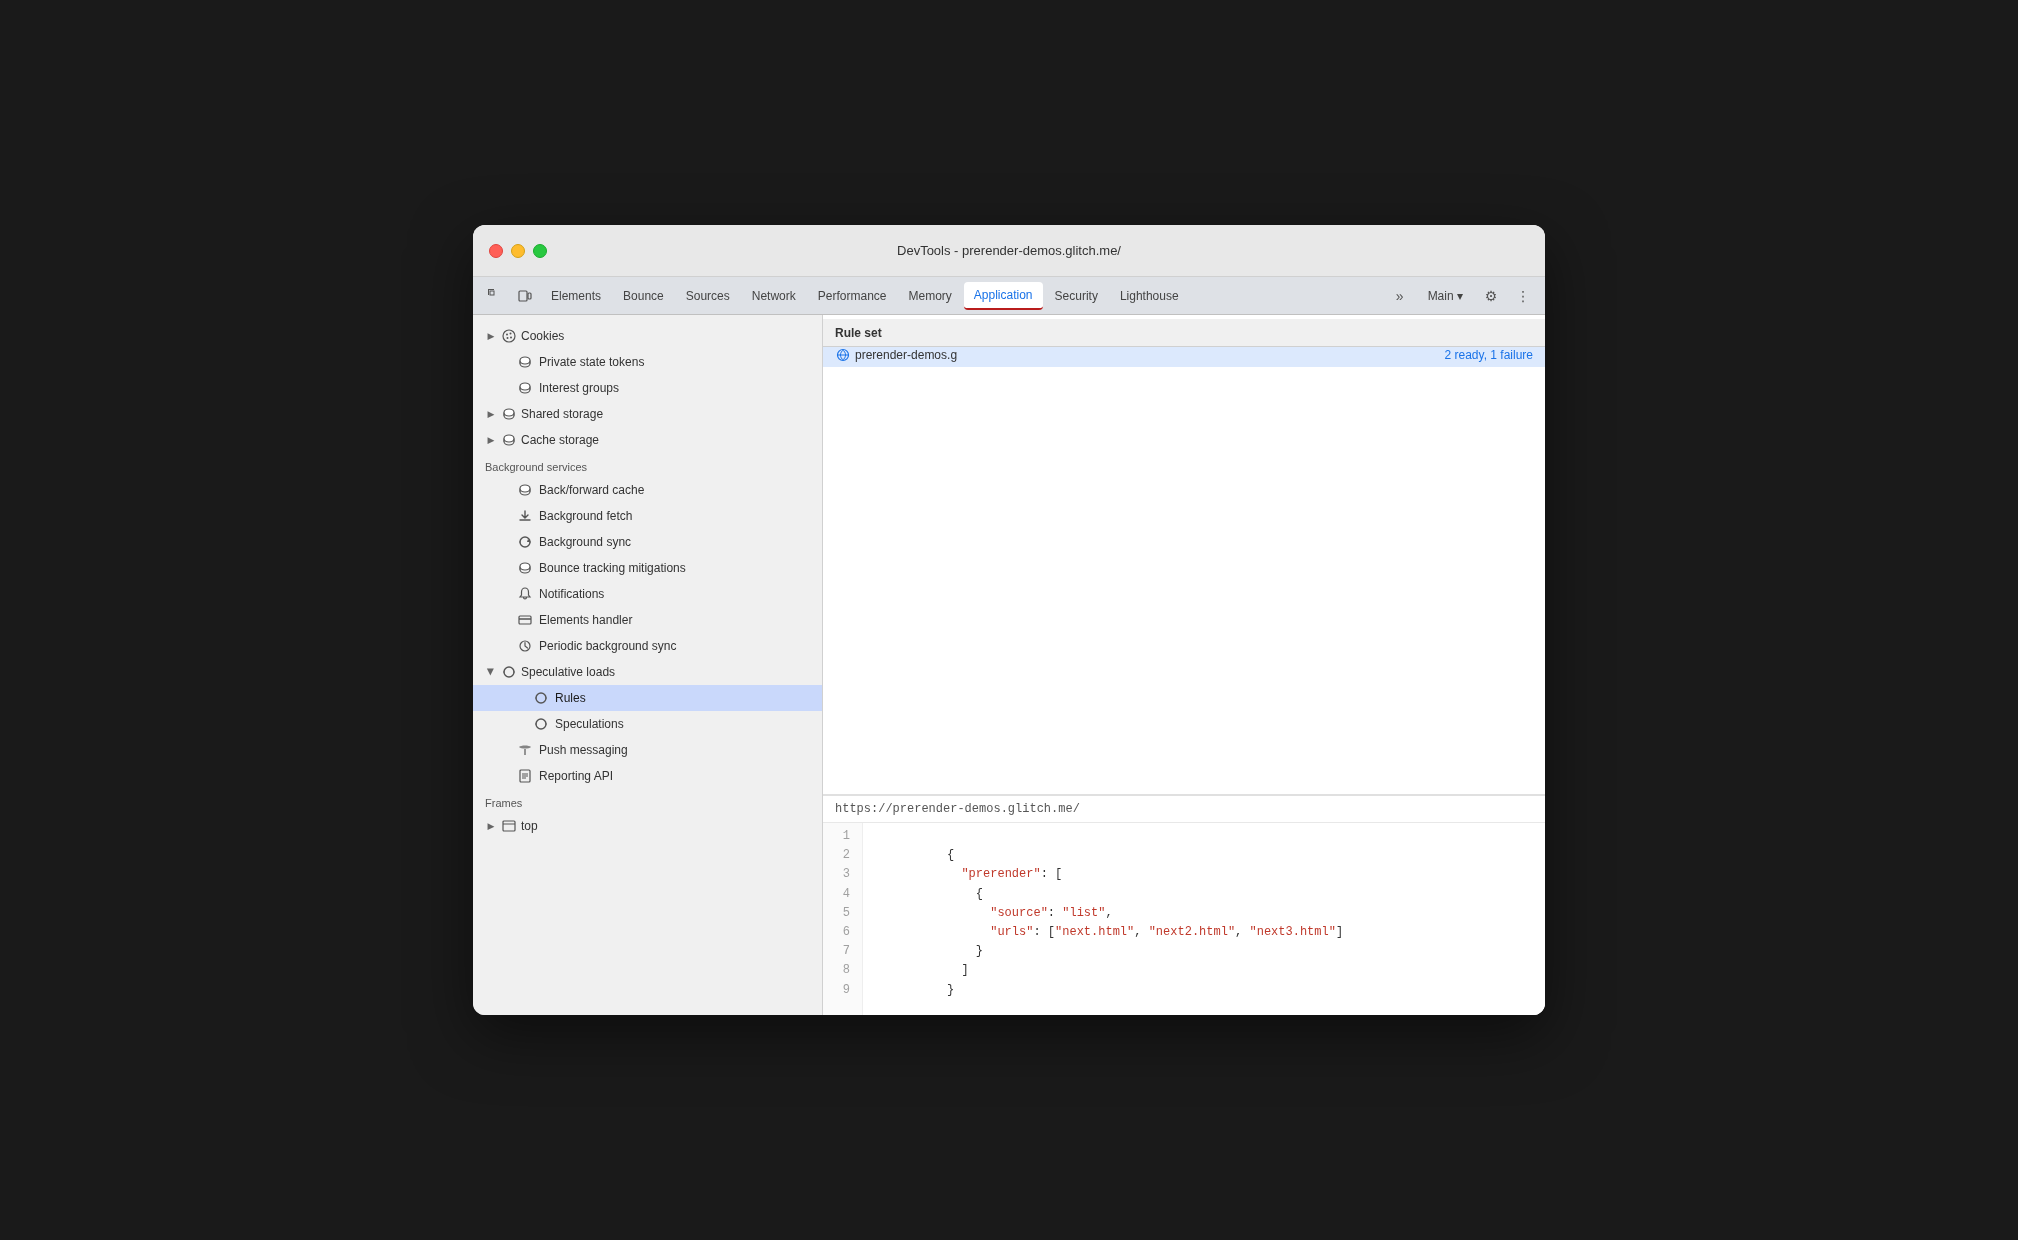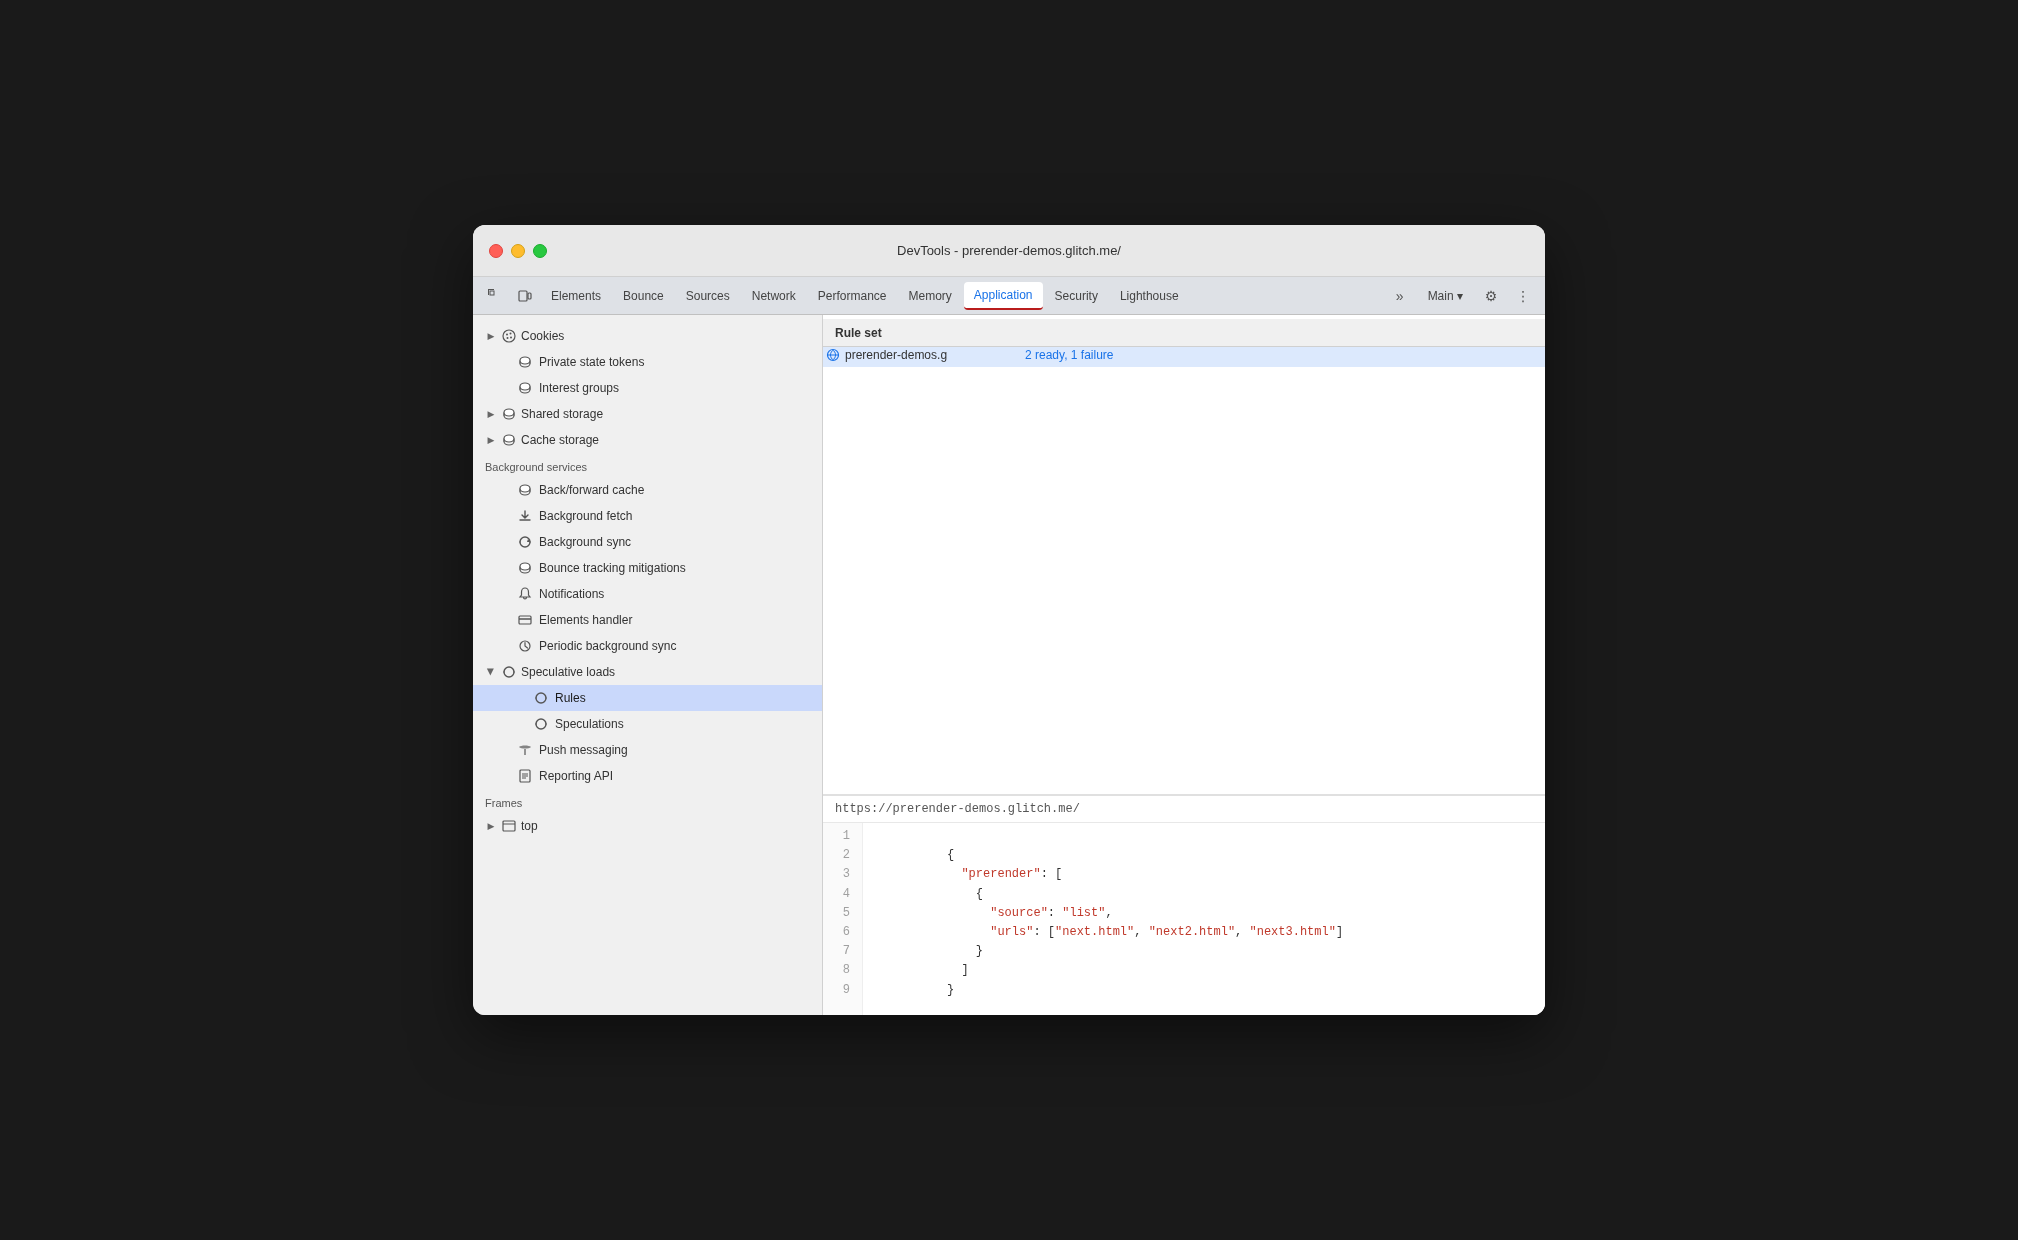--- a/index.html
+++ b/index.html
@@ -223,23 +223,24 @@
     }
 
     .th-status {
       flex: 1;
     }
 
     .table-row {
       display: flex;
       align-items: center;
       min-height: 24px;
-      padding: 0 2px;
+      padding: 0 12px;
       font-size: 12px;
       cursor: pointer;
+      text-align: right;
     }
 
     .table-row.selected {
       background: #dce9fd;
     }
 
     .td-rule-set {
       width: 200px;
       flex-shrink: 0;
       display: flex;

